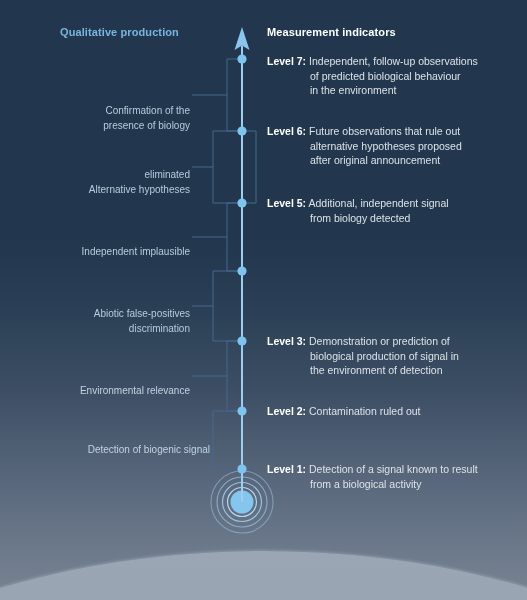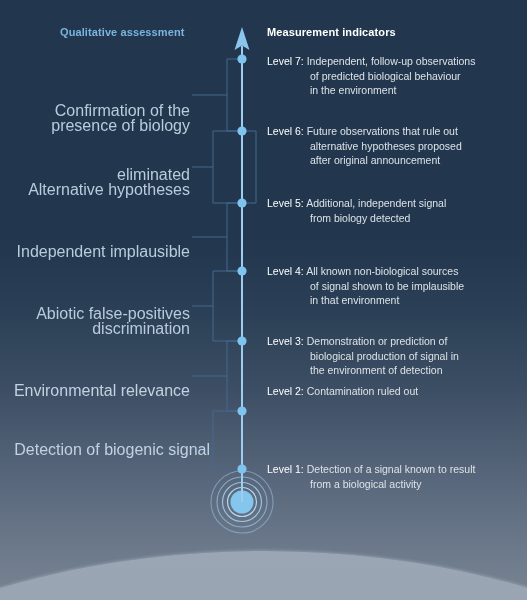--- a/index.html
+++ b/index.html
@@ -65,39 +65,39 @@
   
   .level {
     position: absolute;
     left: 267px;
     width: 250px;
     font-size: 10.5px;
     line-height: 14.5px;
     color: #e2e6ea;
   }
   .level .lvl-label {
-    font-weight: normal;
+    font-weight: bold;
     color: #ffffff;
     white-space: nowrap;
   }
   .level .lvl-text {
     color: #dde2e7;
   }
   .level .lvl-body {
     display: block;
   }
   .level .indent {
     display: block;
     padding-left: 43px;
   }
   
   .qlabel {
     position: absolute;
     text-align: right;
-    font-size: 16px;
+    font-size: 10px;
     line-height: 14.5px;
     color: #b9cbdc;
     white-space: nowrap;
   }
   .qlabel.light { color: #c3d2e0; }
 </style>
 </head>
 <body>
 
 <div id="stage">
@@ -150,53 +150,48 @@
       <circle cx="242" cy="59" r="4.6" fill="#7fc4ee"></circle>
       <circle cx="242" cy="131" r="4.6" fill="#7fc4ee"></circle>
       <circle cx="242" cy="203" r="4.6" fill="#7fc4ee"></circle>
       <circle cx="242" cy="271" r="4.6" fill="#7fc4ee"></circle>
       <circle cx="242" cy="341" r="4.6" fill="#7fc4ee"></circle>
       <circle cx="242" cy="411" r="4.6" fill="#7fc4ee"></circle>
       <circle cx="242" cy="469" r="4.6" fill="#7fc4ee"></circle>
     </g>
   </svg>
 
-  <div class="hdr" id="hdr-left">Qualitative assessment</div>
+  <div class="hdr" id="hdr-left">Qualitative production</div>
   <div class="hdr" id="hdr-right">Measurement indicators</div>
 
   <div class="level" style="top:54px">
     <span class="lvl-body"><span class="lvl-label">Level 7:</span> <span class="lvl-text">Independent, follow-up observations</span></span>
     <span class="indent lvl-text">of predicted biological behaviour</span>
     <span class="indent lvl-text">in the environment</span>
   </div>
 
   <div class="level" style="top:124px">
     <span class="lvl-body"><span class="lvl-label">Level 6:</span> <span class="lvl-text">Future observations that rule out</span></span>
     <span class="indent lvl-text">alternative hypotheses proposed</span>
     <span class="indent lvl-text">after original announcement</span>
   </div>
 
   <div class="level" style="top:196px">
     <span class="lvl-body"><span class="lvl-label">Level 5:</span> <span class="lvl-text">Additional, independent signal</span></span>
     <span class="indent lvl-text">from biology detected</span>
   </div>
 
-  <div class="level" style="top:264px">
-    <span class="lvl-body"><span class="lvl-label">Level 4:</span> <span class="lvl-text">All known non-biological sources</span></span>
-    <span class="indent lvl-text">of signal shown to be implausible</span>
-    <span class="indent lvl-text">in that environment</span>
-  </div>
 
   <div class="level" style="top:334px">
     <span class="lvl-body"><span class="lvl-label">Level 3:</span> <span class="lvl-text">Demonstration or prediction of</span></span>
     <span class="indent lvl-text">biological production of signal in</span>
     <span class="indent lvl-text">the environment of detection</span>
   </div>
 
-  <div class="level" style="top:384px">
+  <div class="level" style="top:404px">
     <span class="lvl-body"><span class="lvl-label">Level 2:</span> <span class="lvl-text">Contamination ruled out</span></span>
   </div>
 
   <div class="level" style="top:462px">
     <span class="lvl-body"><span class="lvl-label">Level 1:</span> <span class="lvl-text">Detection of a signal known to result</span></span>
     <span class="indent lvl-text">from a biological activity</span>
   </div>
 
   <div class="qlabel" style="right:337px; top:104px">
     <div>Confirmation of the</div>

